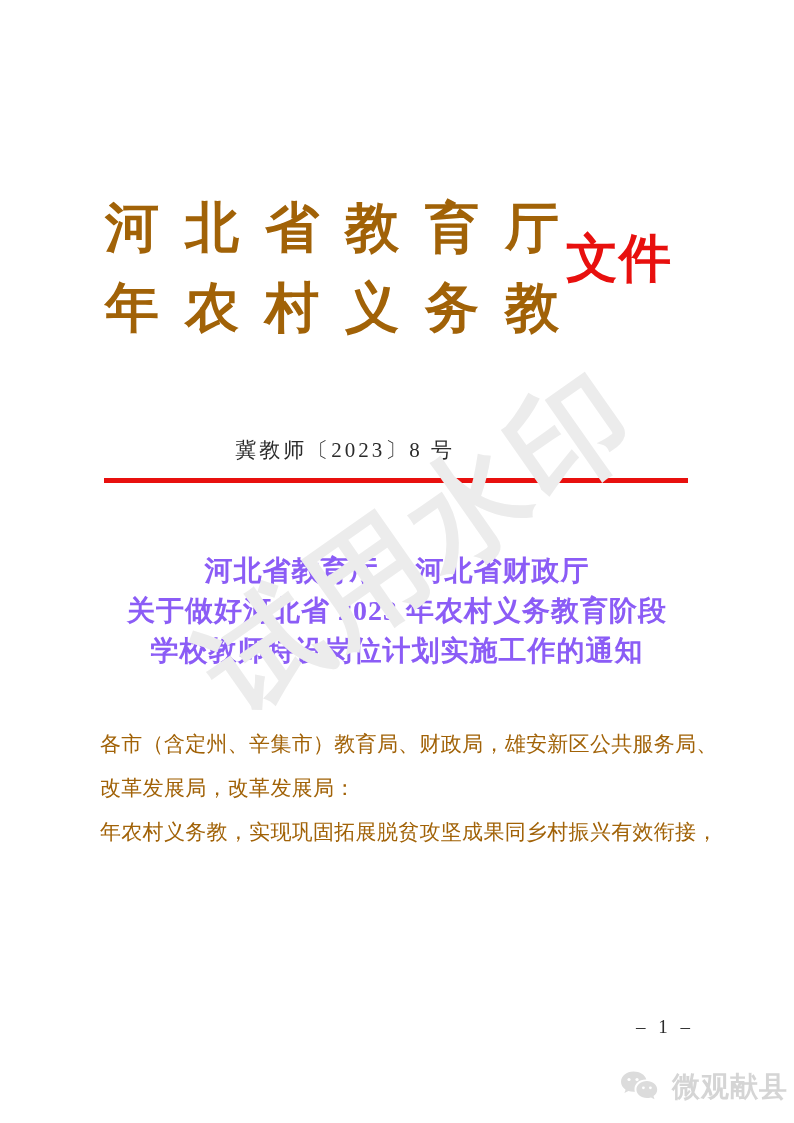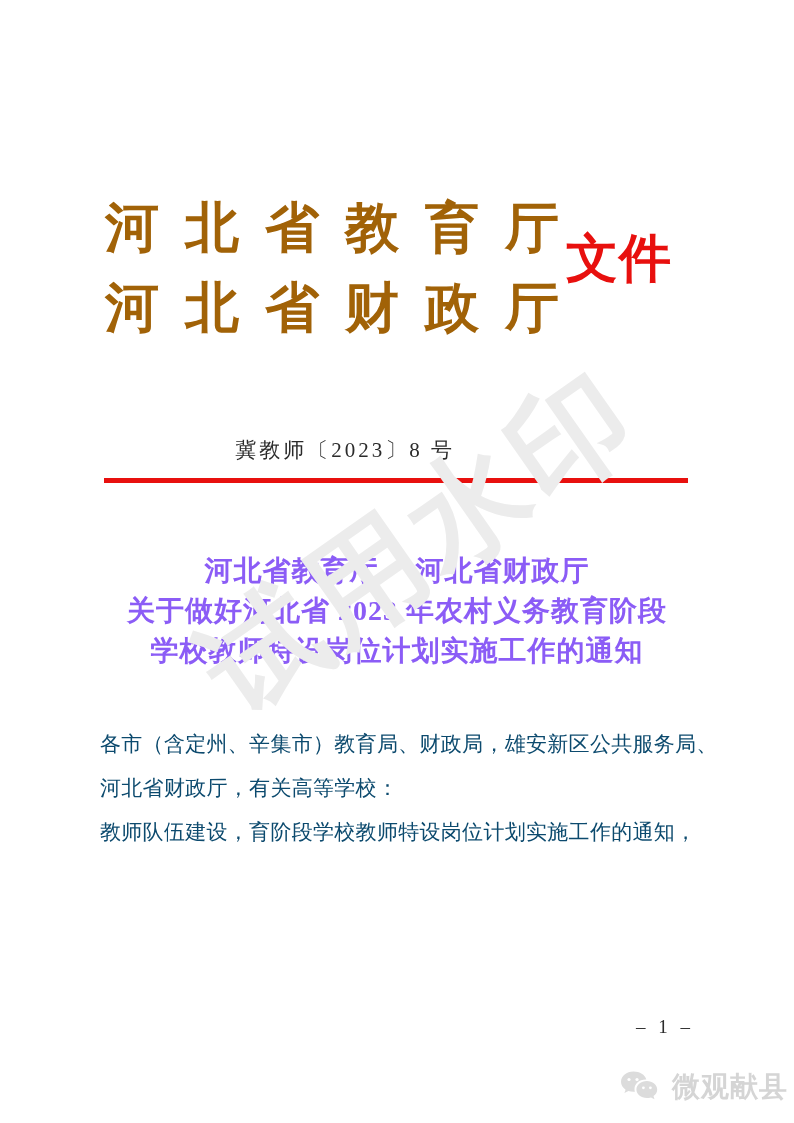--- a/index.html
+++ b/index.html
@@ -44,21 +44,21 @@
     position:absolute; left:0; top:551px; width:794px;
     text-align:center;
     font-size:28px; font-weight:700; color:#8b5cf6;
     line-height:40px; letter-spacing:1px;
     white-space:nowrap;
   }
   
   .body-text {
     position:absolute; left:100px; top:722px; width:600px;
     font-size:21px; line-height:44px;
-    color:#0c4a6e; letter-spacing:0.3px;
+    color:#a16207; letter-spacing:0.3px;
   }
   .body-line { white-space:nowrap; }
   
   .page-number {
     position:absolute; left:0; top:1016px; width:694px;
     text-align:right;
     font-size:19px; color:#2b2b2b; letter-spacing:4px;
   }
   
   .brand {
@@ -83,37 +83,37 @@
     z-index:6;
     pointer-events:none;
   }
 </style>
 </head>
 <body>
 
 <div class="page">
 
   <div class="agency agency-1">河北省教育厅</div>
-  <div class="agency agency-2">河北省财政厅</div>
+  <div class="agency agency-2">年农村义务教</div>
   <div class="doc-marker">文件</div>
 
   <div class="doc-number">冀教师〔2023〕8 号</div>
 
   <div class="red-rule"></div>
 
   <div class="title">
     <div>河北省教育厅　 河北省财政厅</div>
     <div>关于做好河北省 2023 年农村义务教育阶段</div>
     <div>学校教师特设岗位计划实施工作的通知</div>
   </div>
 
   <div class="body-text">
     <div class="body-line">各市（含定州、辛集市）教育局、财政局，雄安新区公共服务局、</div>
-    <div class="body-line">河北省财政厅，有关高等学校：</div>
-    <div class="body-line">教师队伍建设，育阶段学校教师特设岗位计划实施工作的通知，</div>
+    <div class="body-line">改革发展局，改革发展局：</div>
+    <div class="body-line">年农村义务教，实现巩固拓展脱贫攻坚成果同乡村振兴有效衔接，</div>
   </div>
 
   <div class="page-number">– 1 –</div>
 
   <div class="brand">
     <span>
       <svg width="40" height="34" viewBox="0 0 40 34" xmlns="http://www.w3.org/2000/svg">
         <path fill="#dcdcdc" d="M14.5 1.5C7.6 1.5 2 6.1 2 11.8c0 3.2 1.8 6 4.6 7.9l-1.2 3.4 4-2.1c1.6.5 3.3.8 5.1.8.5 0 1 0 1.4-.1-.3-.9-.4-1.8-.4-2.8 0-5.3 4.9-9.5 11-9.5h.8C26 4.6 20.8 1.5 14.5 1.5z"></path>
         <circle fill="#ffffff" cx="10" cy="9.5" r="1.6"></circle>
         <circle fill="#ffffff" cx="18" cy="9.5" r="1.6"></circle>

